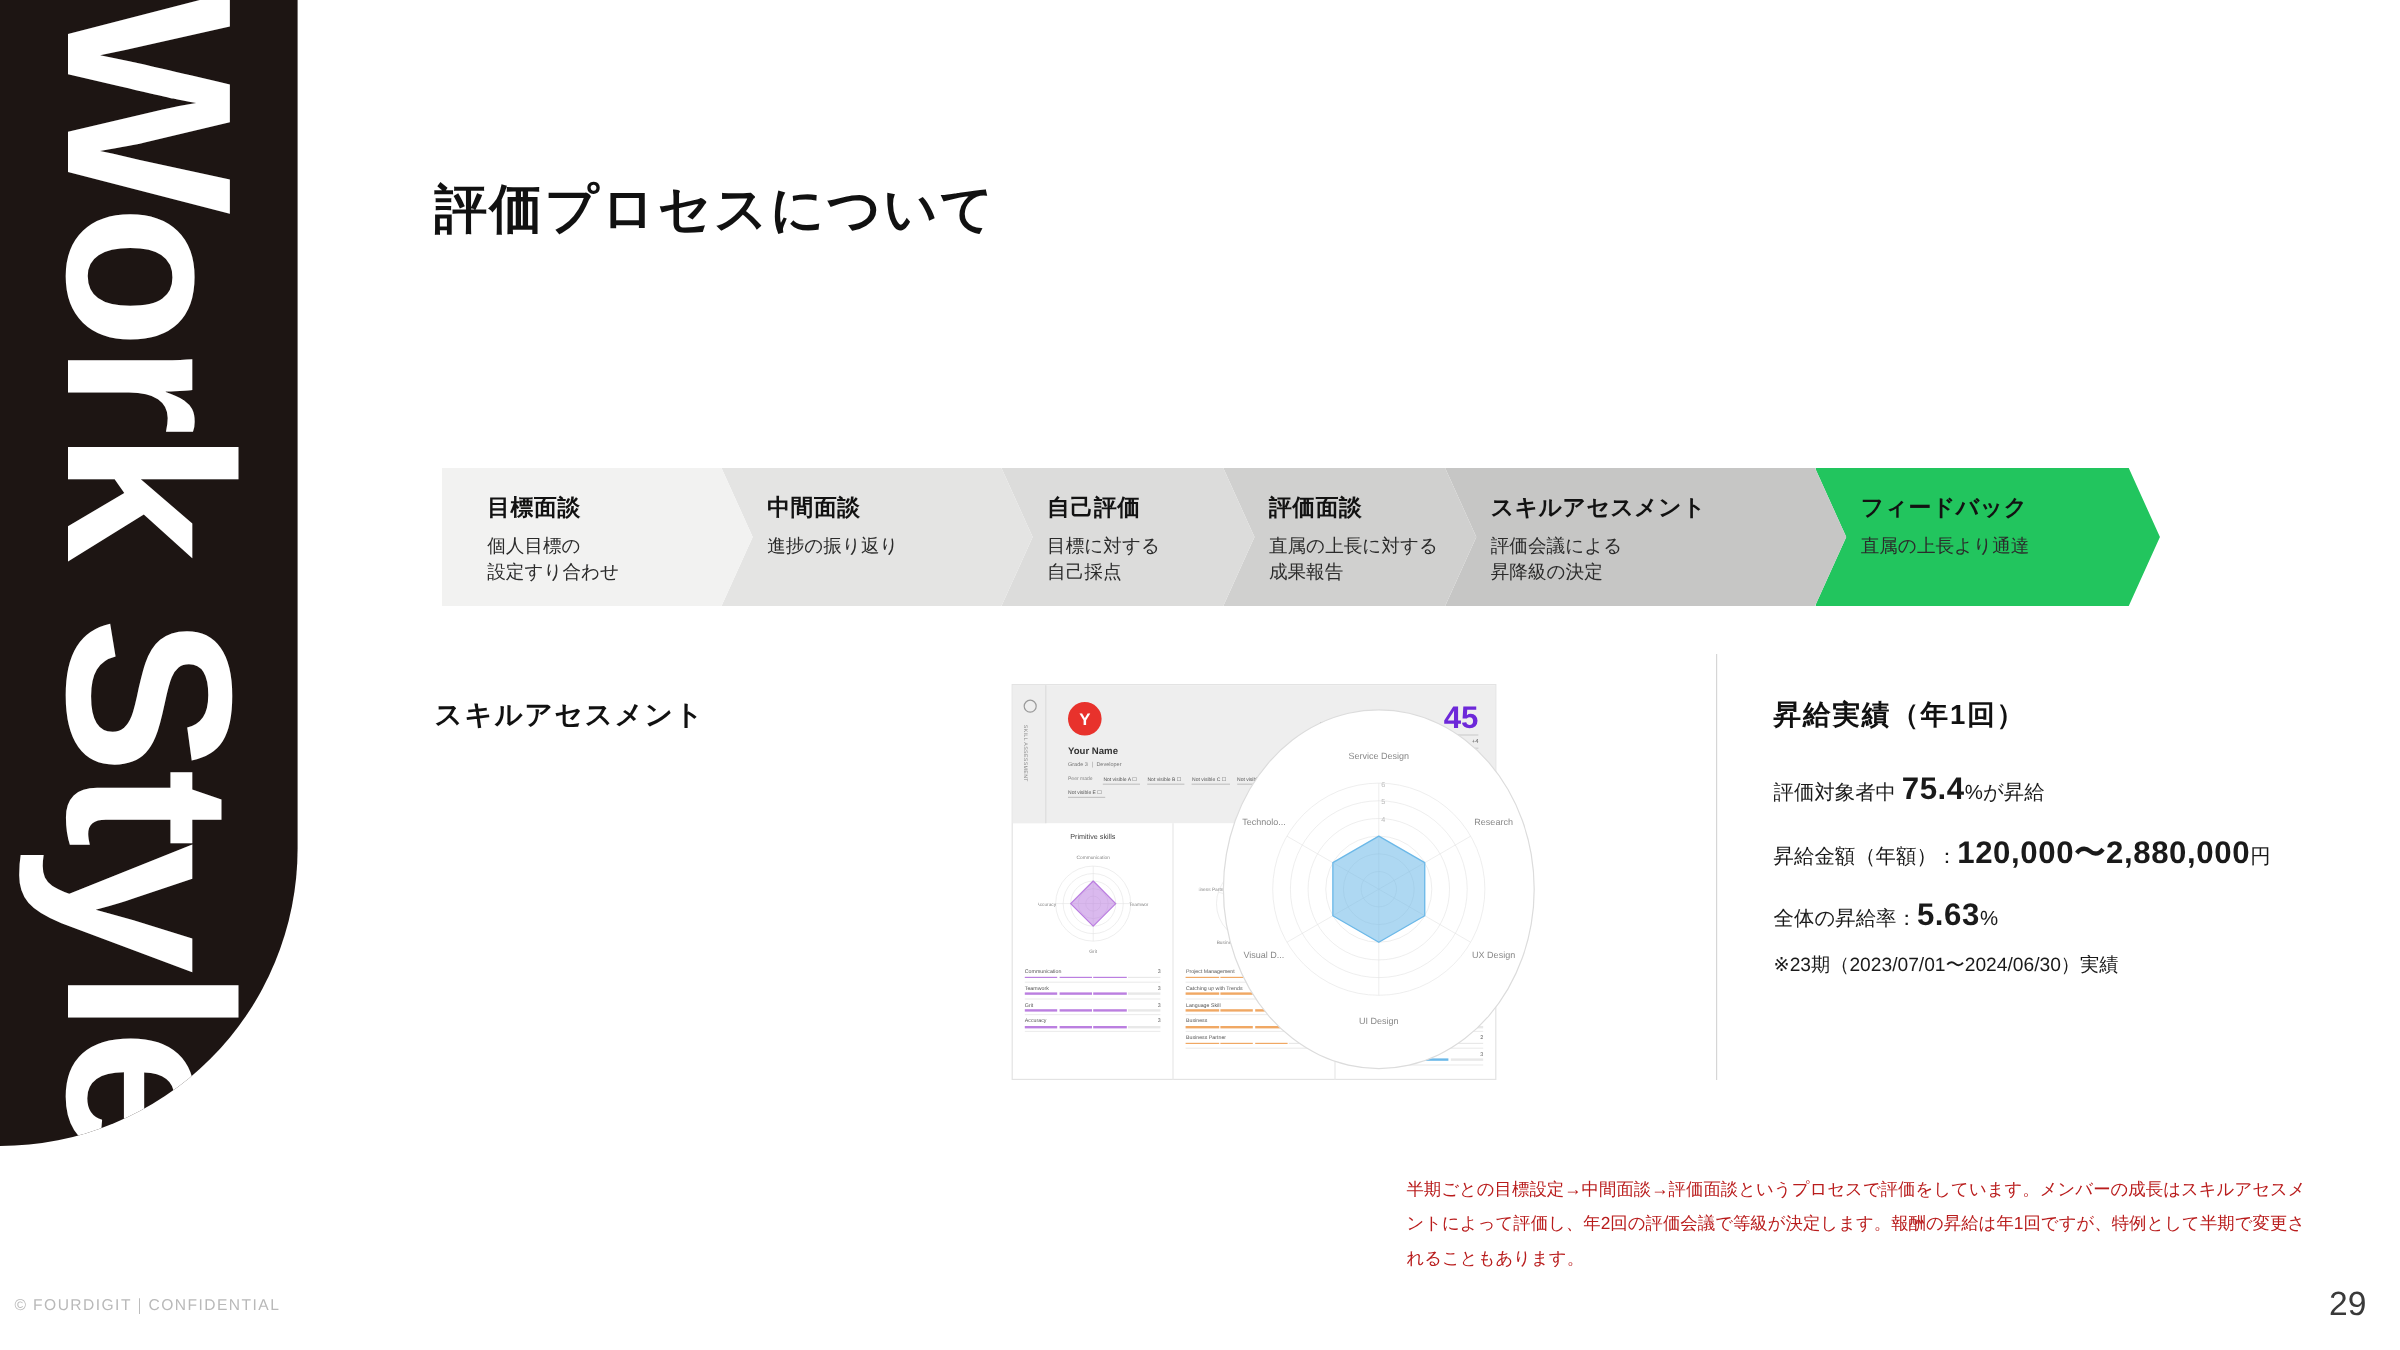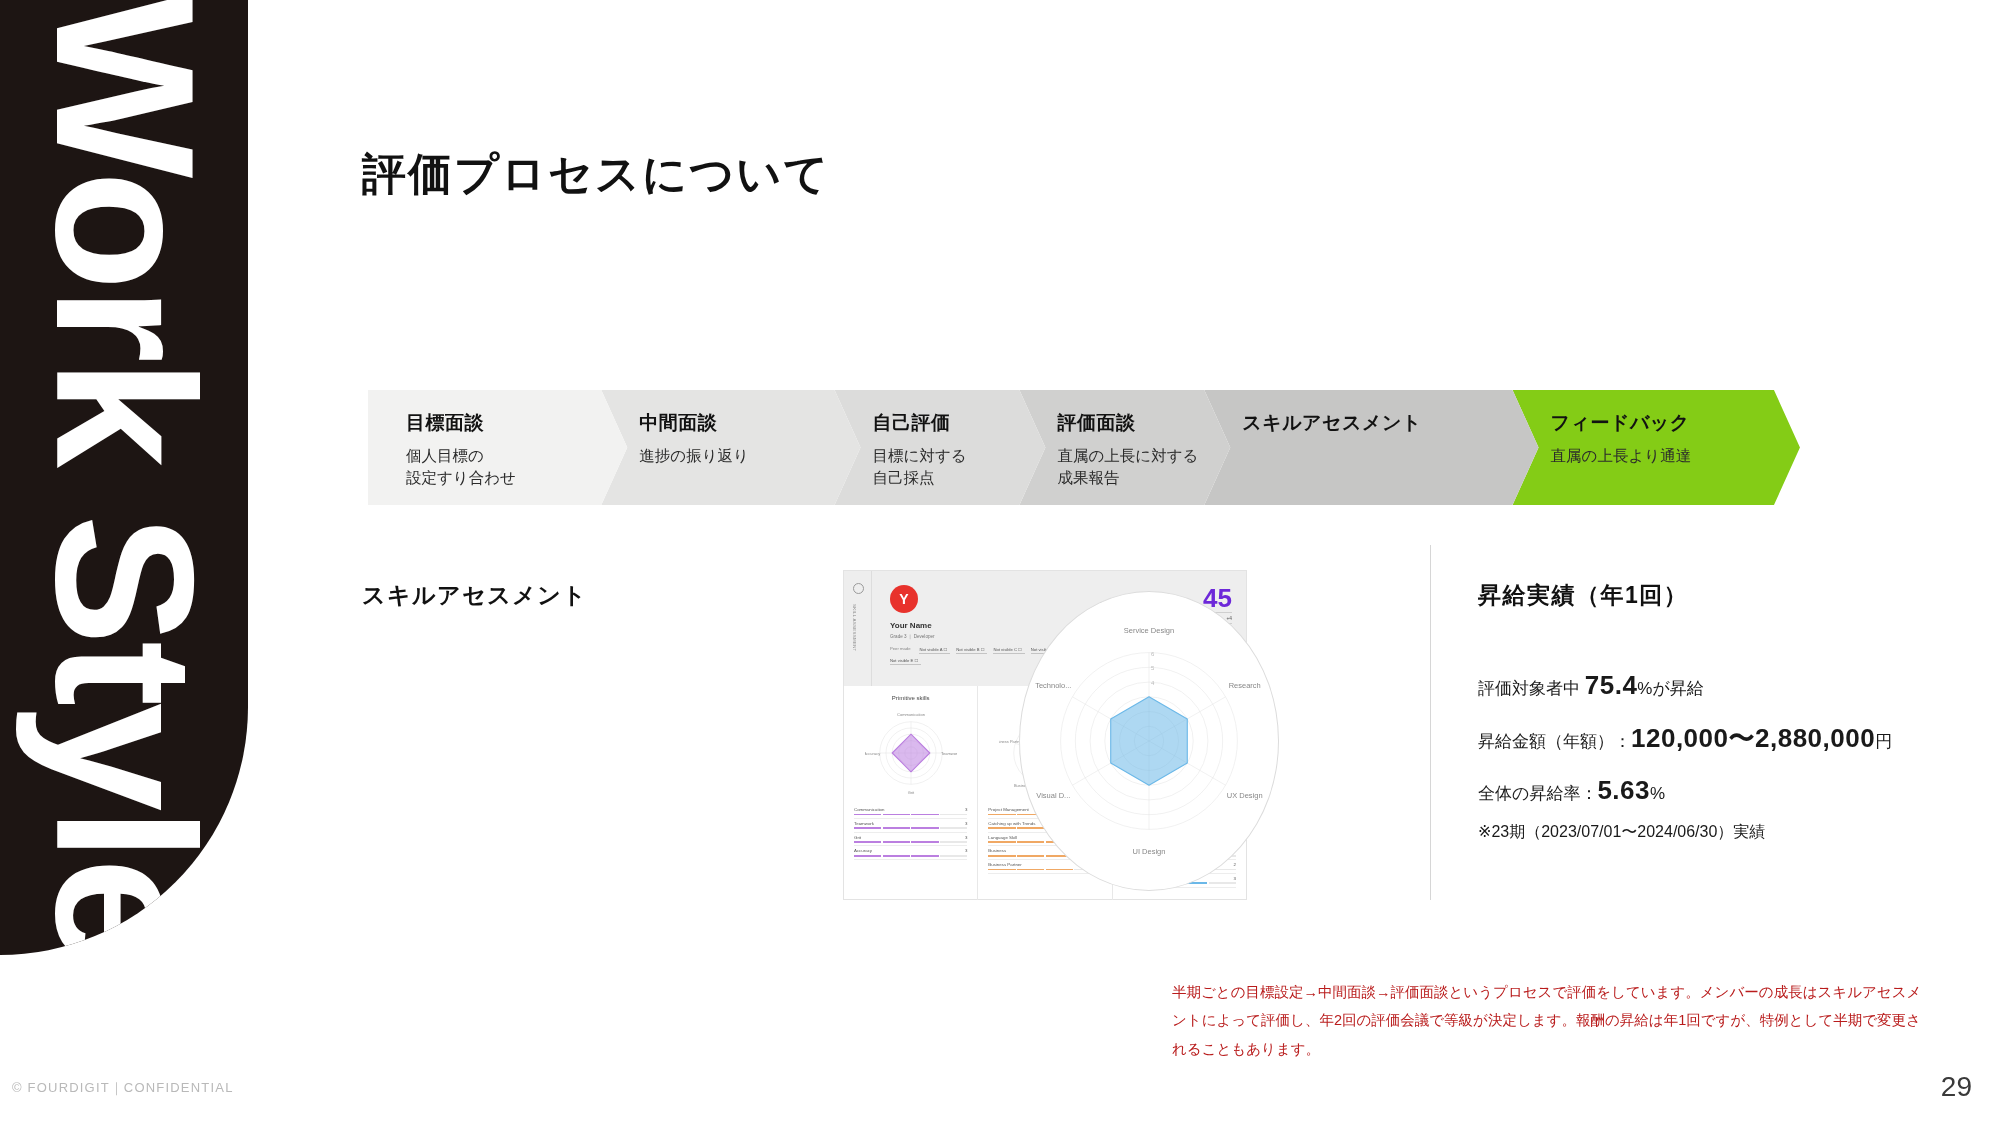--- a/index.html
+++ b/index.html
@@ -148,21 +148,21 @@
     width: 1px; height: 355px;
     background: #d6d6d6;
   }
 
   .right-col {
     position: absolute;
     left: 1478px; top: 580px;
     width: 500px;
   }
   .right-list {
-    margin-top: 52px;
+    margin-top: 24px;
   }
   .right-list .row {
     font-size: 17px;
     color: #1a1a1a;
     line-height: 1.75;
     margin-bottom: 7px;
     white-space: nowrap;
   }
   .big { font-size: 26px; font-weight: 700; letter-spacing: 0.5px; }
   .note { font-size: 16px; color: #1a1a1a; margin-top: 8px; }
@@ -311,22 +311,24 @@
         <div class="chev-desc">目標に対する
 自己採点</div>
       </div>
       <div class="chev" style="width: 13.5%; background: rgb(208, 208, 207); margin-left: -26px; z-index: 3; clip-path: polygon(0px 0px, calc(100% - 26px) 0px, 100% 50%, calc(100% - 26px) 100%, 0px 100%, 26px 50%);">
         <div class="chev-title">評価面談</div>
         <div class="chev-desc">直属の上長に対する
 成果報告</div>
       </div>
       <div class="chev" style="width: 21.4%; background: rgb(198, 198, 197); margin-left: -26px; z-index: 2; clip-path: polygon(0px 0px, calc(100% - 26px) 0px, 100% 50%, calc(100% - 26px) 100%, 0px 100%, 26px 50%);">
         <div class="chev-title">スキルアセスメント</div>
-      </div>
-      <div class="chev" style="width: 18.4%; background: #84cc16; margin-left: -26px; z-index: 1; clip-path: polygon(0px 0px, calc(100% - 26px) 0px, 100% 50%, calc(100% - 26px) 100%, 0px 100%, 26px 50%);">
+        <div class="chev-desc">評価会議による
+昇降級の決定</div>
+      </div>
+      <div class="chev" style="width: 18.4%; background: #22c55e; margin-left: -26px; z-index: 1; clip-path: polygon(0px 0px, calc(100% - 26px) 0px, 100% 50%, calc(100% - 26px) 100%, 0px 100%, 26px 50%);">
         <div class="chev-title">フィードバック</div>
         <div class="chev-desc">直属の上長より通達</div>
       </div>
     </div>
 
   <div class="left-col">
     <div class="sec-heading">スキルアセスメント</div>
   </div>
 
   <div class="divider"></div>

